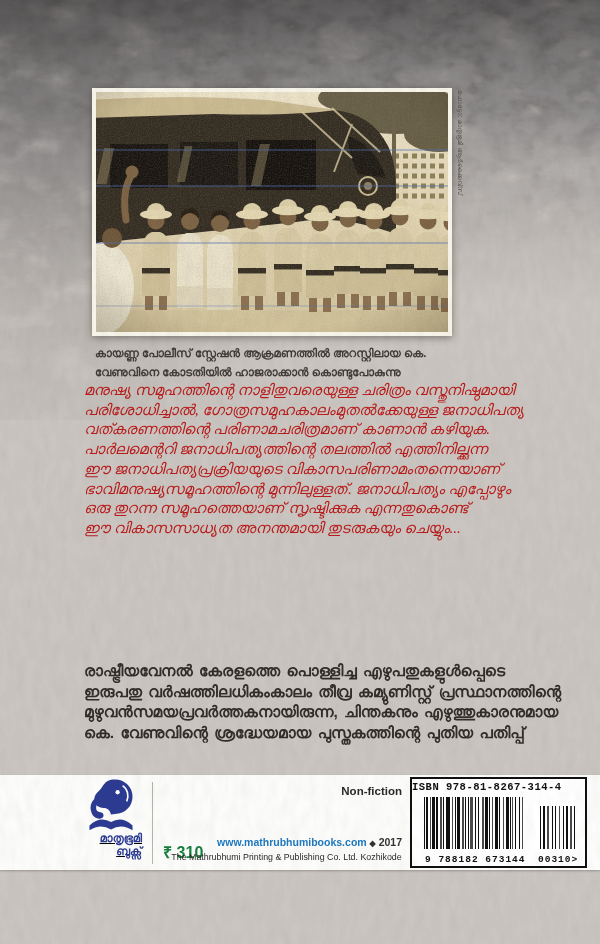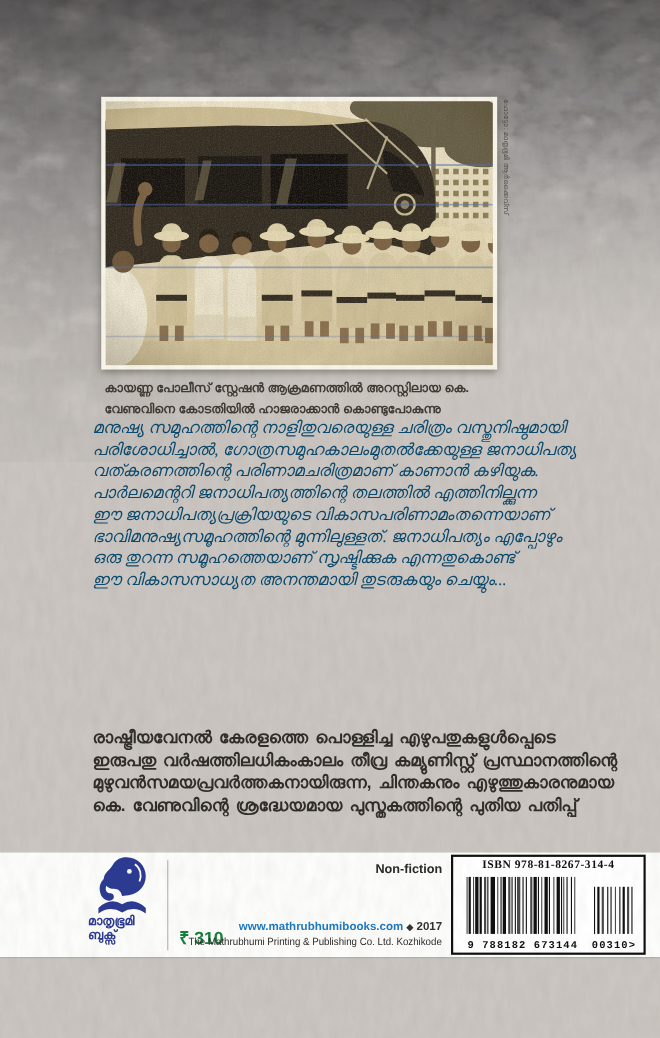--- a/index.html
+++ b/index.html
@@ -19,51 +19,51 @@
   
   .photo-frame{position:absolute;left:92px;top:88px;width:360px;height:248px;
     background:#f7f4ea;padding:4px;box-shadow:0 2px 7px rgba(40,35,25,.45);}
   .photo-credit{position:absolute;left:456px;top:90px;height:180px;
     writing-mode:vertical-rl;text-orientation:sideways;
     font-size:6.5px;letter-spacing:.4px;color:#56524b;white-space:nowrap;}
 
   
   .caption{position:absolute;left:95px;top:344px;width:385px;
     font-size:11.5px;line-height:19px;font-weight:bold;color:#403b34;white-space:pre-line;}
-  .para{position:absolute;left:84px;white-space:pre-line;color:#0c4a6e;}
+  .para{position:absolute;left:84px;white-space:pre-line;color:#b91c1c;}
   .p1{top:381px;width:465px;font-size:15px;line-height:19.7px;font-style:italic;
       font-family:"Liberation Serif",serif;}
   .p2{top:551px;width:470px;font-size:15px;line-height:20.8px;}
   .p3{top:661px;width:485px;font-size:15.5px;line-height:20.7px;font-weight:bold;
       color:#312d28;word-spacing:2px;}
 
   
   .band{position:absolute;left:0;top:775px;width:600px;height:95px;background:#fcfcfa;
     box-shadow:0 1px 2px rgba(0,0,0,.25);}
-  .logo{position:absolute;left:80px;top:4px;width:62px;text-align:left;}
+  .logo{position:absolute;left:80px;top:4px;width:62px;text-align:right;text-decoration:underline;}
   .logo .ml{color:#2c3b92;font-weight:bold;font-size:11.5px;line-height:13px;}
   .v-divider{position:absolute;left:152px;top:7px;width:1px;height:82px;background:#b8b4ae;}
   .meta-left{position:absolute;left:163px;top:6px;font-size:11.5px;font-weight:bold;
     line-height:15.5px;color:#2c2a28;}
   .price{position:absolute;left:163px;top:66px;font-size:16px;font-weight:bold;color:#15803d;}
   .meta-right{position:absolute;right:198px;top:6px;text-align:right;}
   .genre{font-size:11.5px;font-weight:bold;color:#2c2a28;}
   .webline{position:absolute;right:198px;top:61px;font-size:10.5px;font-weight:bold;
     white-space:nowrap;text-align:center;}
   .webline .url{color:#1e79c0;}
   .webline .sep{color:#333;font-size:8px;}
   .webline .yr{color:#333;}
   .printline{position:absolute;right:198px;top:76px;font-size:9.5px;color:#2c2a28;
     white-space:nowrap;transform:scaleX(.93);transform-origin:right center;}
 
   
   .barcode{position:absolute;left:410px;top:2px;width:177px;height:91px;
     background:#fff;border:2px solid #101010;}
-  .isbn{position:absolute;left:0;top:2px;width:100%;text-align:center;
-    font-family:Liberation Serif, serif;font-weight:bold;font-size:10.5px;
+  .isbn{position:absolute;left:0;top:2px;width:100%;text-align:left;
+    font-family:Liberation Mono, monospace;font-weight:bold;font-size:10.5px;
     letter-spacing:.5px;color:#101010;white-space:nowrap;}
   .bars{position:absolute;display:flex;align-items:stretch;overflow:hidden;}
   .bars-main{left:12px;top:18px;width:106px;height:52px;}
   .bars-supp{left:128px;top:27px;width:42px;height:43px;}
   .digits{position:absolute;bottom:1px;font-family:"Liberation Mono",monospace;
     font-size:9.5px;font-weight:bold;color:#101010;white-space:nowrap;letter-spacing:1px;}
   .dg-main{left:13px;}
   .dg-supp{left:126px;}
 </style>
 </head>

